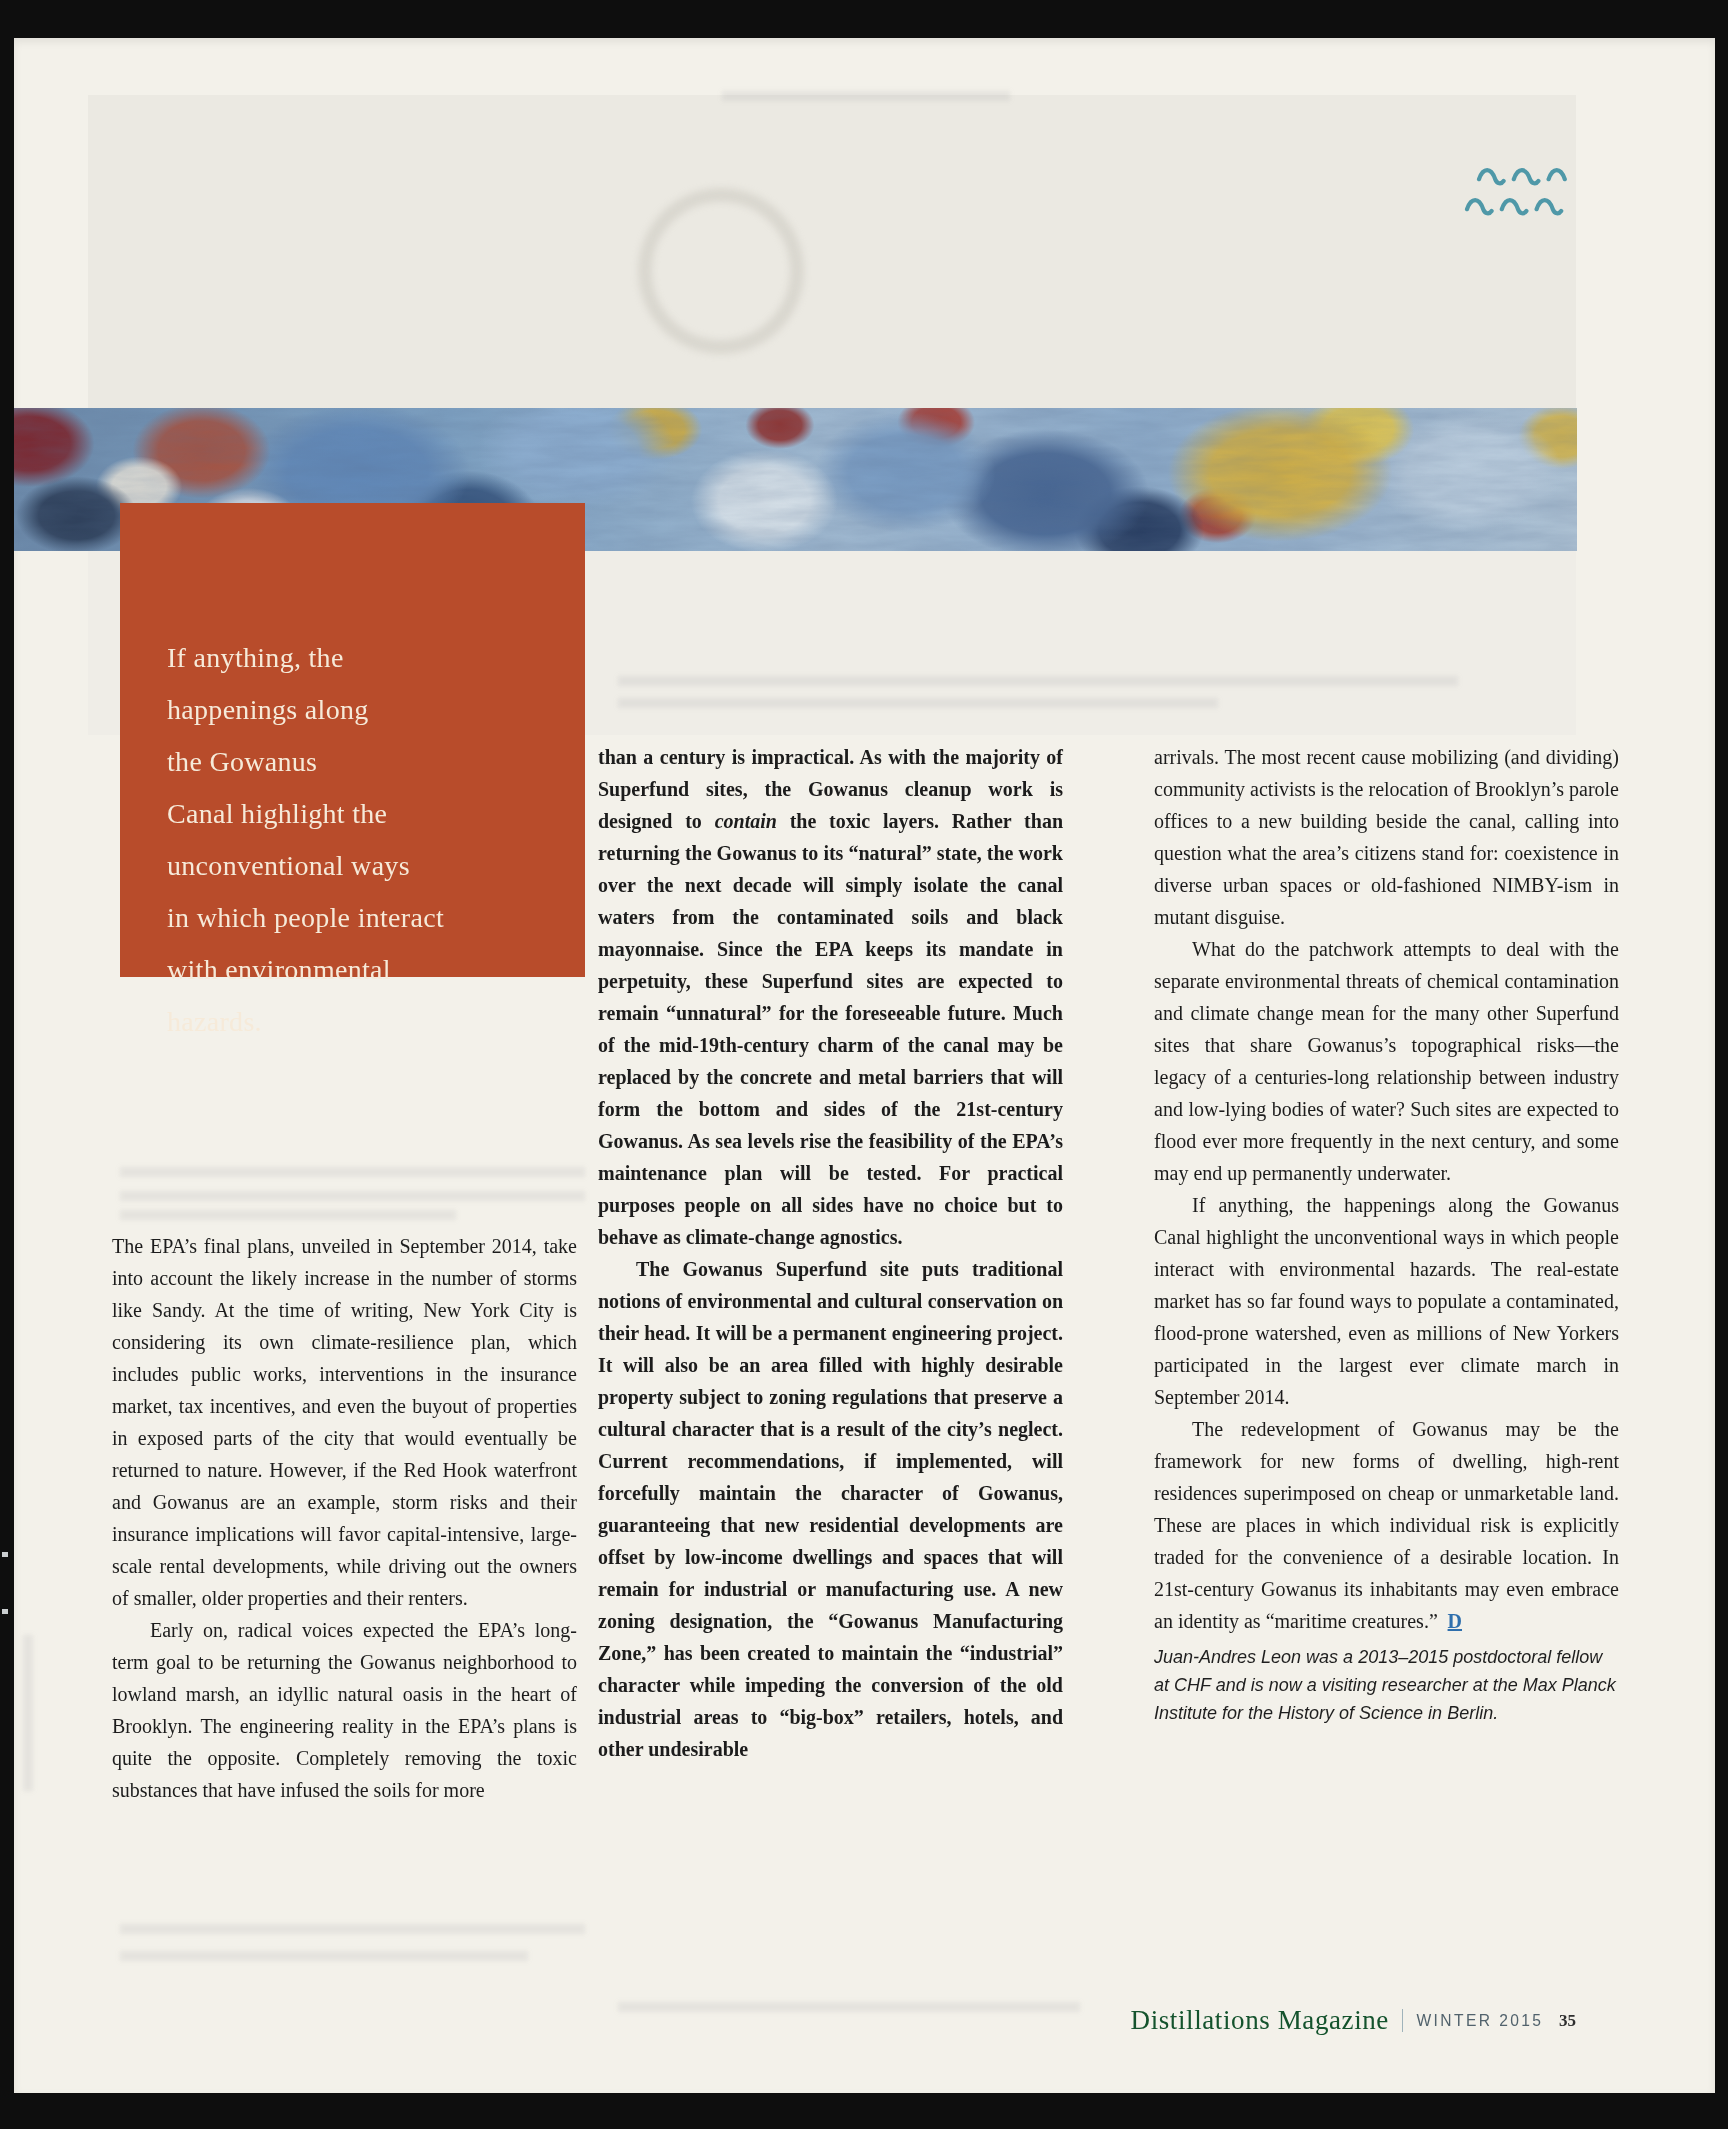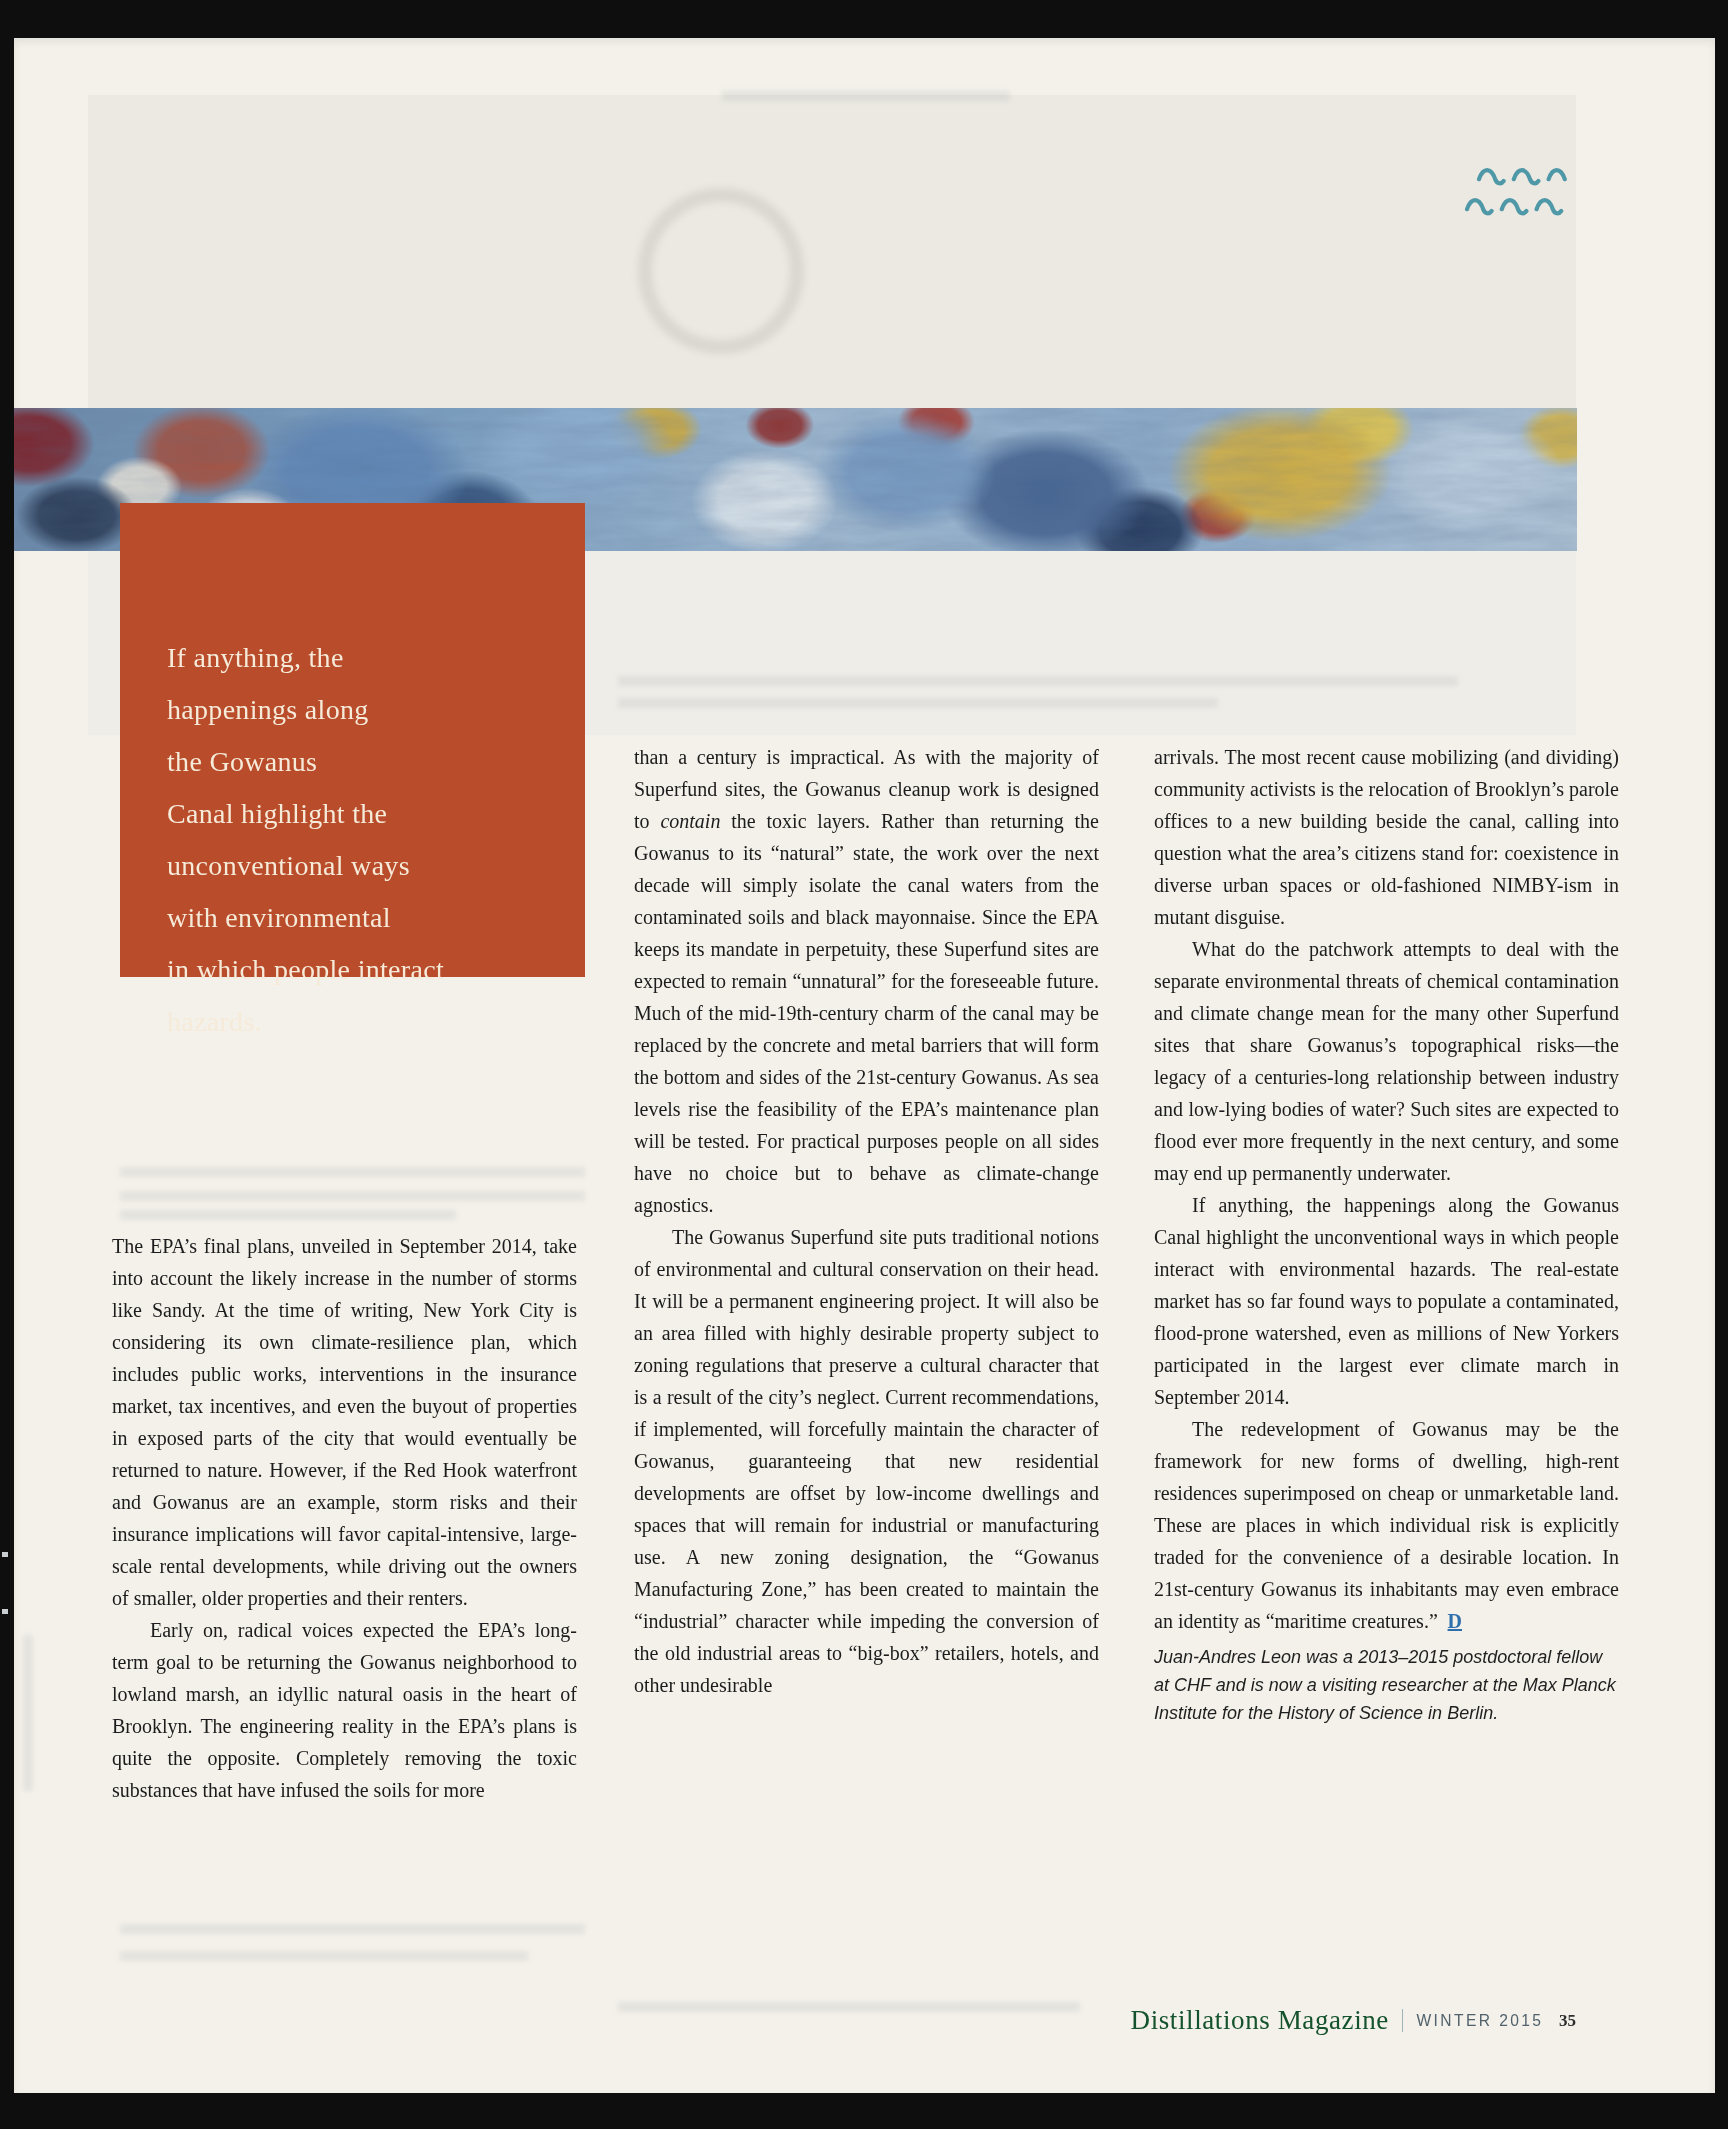--- a/index.html
+++ b/index.html
@@ -80,21 +80,21 @@
   }
 
   
   .col {
     position:absolute; width:465px; color:#1c1c1c;
     font-family:"Liberation Serif", serif; font-size:20px; line-height:32px;
   }
   .col p { margin:0; text-align:justify; -webkit-hyphens:auto; hyphens:auto; }
   .col p + p { text-indent:38px; }
   .col1 { left:98px;  top:1192px; }
-  .col2 { left:620px; top:703px; }
+  .col2 { left:584px; top:703px;font-weight:bold; }
   .col3 { left:1100px; top:703px;margin-left:40px; }
   .endmark {
     color:#2e6fad; font-weight:700; text-decoration:underline; margin-left:4.8px;
   }
   .bio {
     font-family:"Liberation Sans", sans-serif; font-style:italic;
     font-size:18px; line-height:28px; color:#1f1f1f; margin-top:6px;
   }
 
   
@@ -143,22 +143,22 @@
       <rect width="100%" height="100%" filter="url(#marbleF)" opacity="0.32"></rect>
     </svg>
   </div>
 
   <div class="pullquote">
     <div class="pq-line">If anything, the</div>
     <div class="pq-line">happenings along</div>
     <div class="pq-line">the Gowanus</div>
     <div class="pq-line">Canal highlight the</div>
     <div class="pq-line">unconventional ways</div>
+    <div class="pq-line">in which people interact</div>
     <div class="pq-line">with environmental</div>
-    <div class="pq-line">in which people interact</div>
     <div class="pq-line">hazards.</div>
   </div>
 
   <div class="col col1">
     <p>The EPA’s final plans, unveiled in September 2014, take into account the likely increase in the number of storms like Sandy. At the time of writing, New York City is considering its own climate-resilience plan, which includes public works, interventions in the insurance market, tax incentives, and even the buyout of properties in exposed parts of the city that would eventually be returned to nature. However, if the Red Hook waterfront and Gowanus are an example, storm risks and their insurance implications will favor capital-intensive, large-scale rental developments, while driving out the owners of smaller, older properties and their renters.</p>
     <p>Early on, radical voices expected the EPA’s long-term goal to be returning the Gowanus neighborhood to lowland marsh, an idyllic natural oasis in the heart of Brooklyn. The engineering reality in the EPA’s plans is quite the opposite. Completely removing the toxic substances that have infused the soils for more</p>
   </div>
 
   <div class="col col2">
     <p><span>than a century is impractical. As with the majority of Superfund sites, the Gowanus cleanup work is designed to </span><em>contain</em><span> the toxic layers. Rather than returning the Gowanus to its “natural” state, the work over the next decade will simply isolate the canal waters from the contaminated soils and black mayonnaise. Since the EPA keeps its mandate in perpetuity, these Superfund sites are expected to remain “unnatural” for the foreseeable future. Much of the mid-19th-century charm of the canal may be replaced by the concrete and metal barriers that will form the bottom and sides of the 21st-century Gowanus. As sea levels rise the feasibility of the EPA’s maintenance plan will be tested. For practical purposes people on all sides have no choice but to behave as climate-change agnostics.</span></p>

